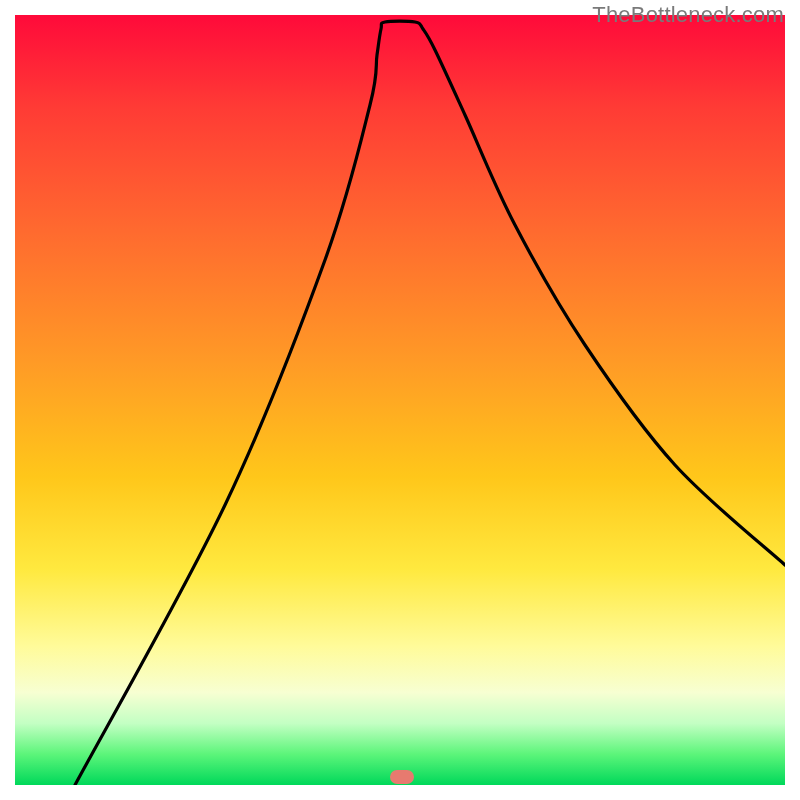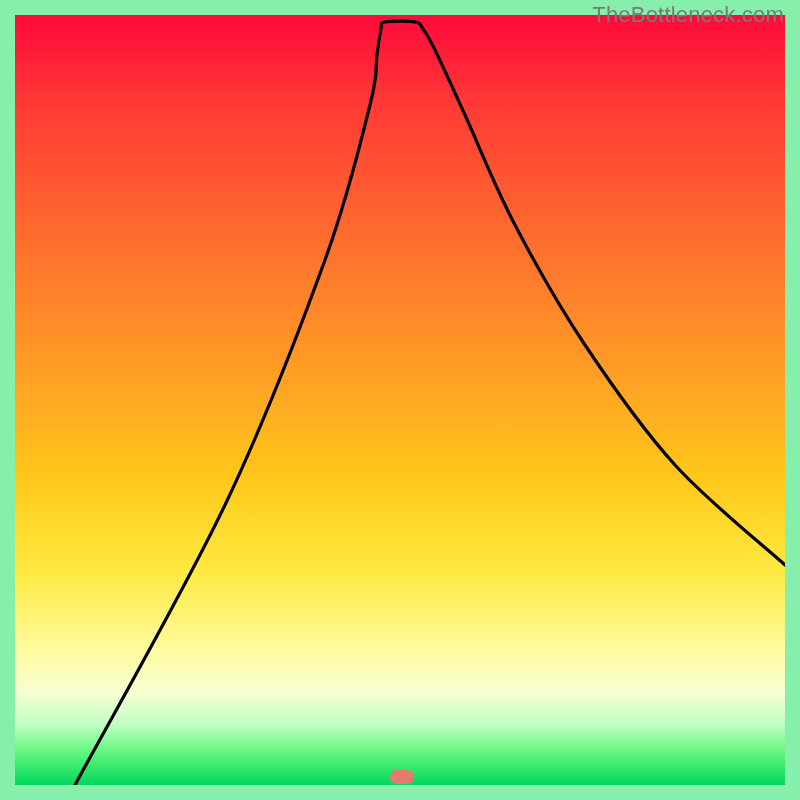--- a/index.html
+++ b/index.html
@@ -7,21 +7,21 @@
     padding: 0;
     width: 800px;
     height: 800px;
     background: #000;
     overflow: hidden;
   }
   .frame {
     position: relative;
     width: 800px;
     height: 800px;
-    background: #86efac;
+    background: #ffffff;
   }
   .plot-area {
     position: absolute;
     left: 15px;
     top: 15px;
     width: 770px;
     height: 770px;
     overflow: hidden;
   }
   .gradient {

